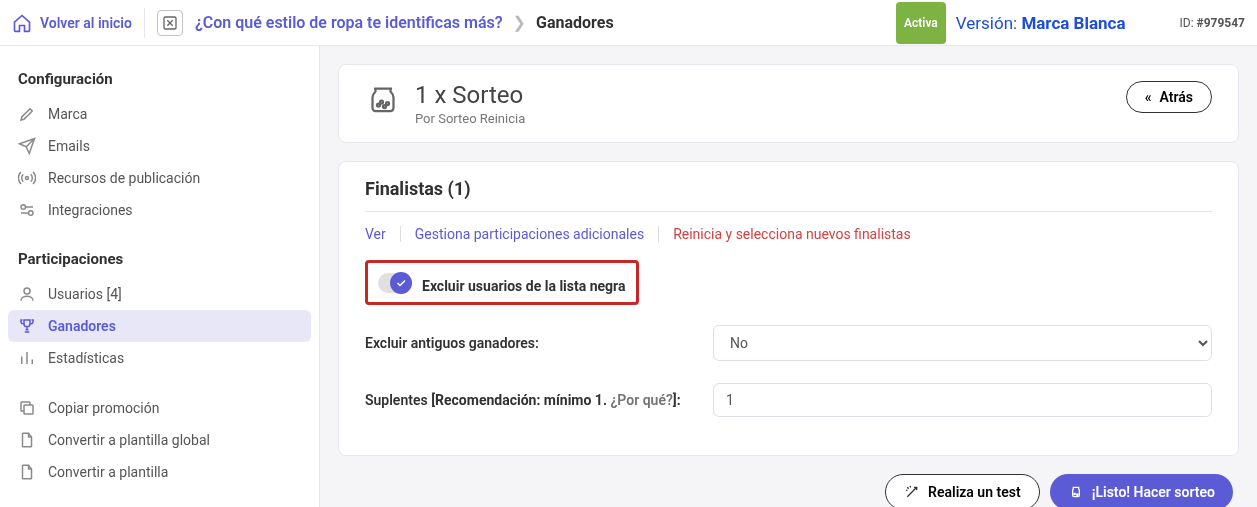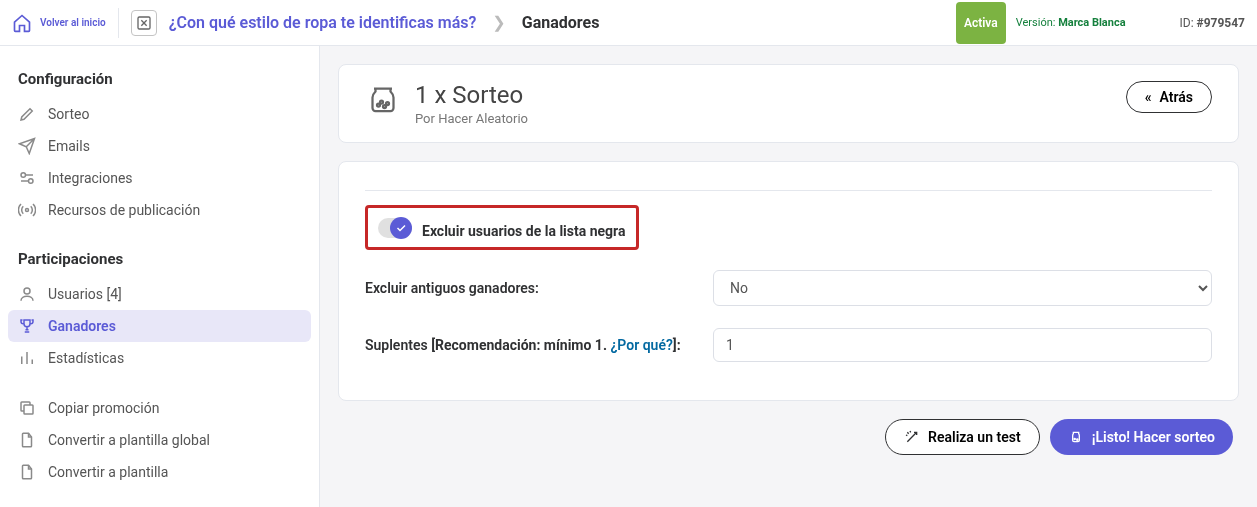--- a/index.html
+++ b/index.html
@@ -1,30 +1,30 @@
 <!DOCTYPE html>
 <html><head>
 <meta charset="utf-8">
 <style>
 * { margin: 0; padding: 0; box-sizing: border-box; font-family: -apple-system, BlinkMacSystemFont, "Segoe UI", Roboto, sans-serif; }
 body { background: #f5f5f7; color: #303133; font-size: 14px; }
 
 .topbar { display: flex; align-items: center; background: #fff; border-bottom: 1px solid #e4e7ed; height: 46px; padding: 0 12px; gap: 12px; }
-.home-link { display: flex; align-items: center; gap: 8px; color: #5B5BD6; font-weight: 600; font-size: 10px; cursor: pointer; }
+.home-link { display: flex; align-items: center; gap: 8px; color: #5B5BD6; font-weight: 600; font-size: 14px; cursor: pointer; }
 .home-link svg { width: 20px; height: 20px; stroke: #5B5BD6; fill: none; }
 .tb-sep { width: 1px; height: 30px; background: #e4e7ed; }
 .wizard-icon { border: 1px solid #c4c4c4; border-radius: 4px; width: 26px; height: 26px; display: flex; align-items: center; justify-content: center; }
 .wizard-icon svg { width: 16px; height: 16px; stroke: #666; fill: none; }
-.breadcrumb { display: flex; align-items: center; gap: 16px; flex: 1; font-size: 16px; }
+.breadcrumb { display: flex; align-items: center; gap: 10px; flex: 1; font-size: 16px; }
 .bc-title { color: #5B5BD6; font-weight: 600; }
 .bc-chevron { color: #bbb; }
 .bc-current { font-weight: 700; color: #303133; }
 .tb-right { display: flex; align-items: center; gap: 10px; margin-left: auto; }
 .badge-active { background: #7CB342; color: #fff; font-size: 12px; font-weight: 600; padding: 14px 8px; border-radius: 4px; }
-.version-label { font-size: 11px; color: #15803d; }
+.version-label { font-size: 17px; color: #1d4ed8; }
 .version-label b { font-weight: 700; }
 .id-label { font-size: 12px; color: #555; padding-left: 44px; }
 
 .layout { display: flex; }
 .sidebar { width: 320px; background: #fff; border-right: 1px solid #e4e7ed; padding: 18px 0; min-height: 461px; }
 .sb-section-title { font-weight: 700; font-size: 15px; padding: 6px 18px 10px; color: #303133; }
 .sb-item { display: flex; align-items: center; gap: 12px; padding: 7px 18px; cursor: pointer; color: #555; font-size: 14px; }
 .sb-item.active { background: #E8E7F8; color: #5B5BD6; font-weight: 600; border-radius: 6px; margin: 0 8px; padding: 7px 10px; }
 .sb-item svg { width: 18px; height: 18px; stroke: #8a8a8a; fill: none; flex-shrink: 0; }
 .sb-item.active svg { stroke: #5B5BD6; }
@@ -49,21 +49,21 @@
 
 .highlight-box { border: 3px solid #C62828; border-radius: 4px; padding: 8px 10px; display: inline-flex; align-items: center; gap: 10px; margin-bottom: 20px; }
 .toggle { position: relative; width: 34px; height: 20px; background: #e0e0e0; border-radius: 10px; flex-shrink: 0; }
 .toggle .knob { position: absolute; right: 0; top: -1px; width: 22px; height: 22px; background: #5B5BD6; border-radius: 50%; display: flex; align-items: center; justify-content: center; }
 .toggle .knob svg { width: 12px; height: 12px; stroke: #fff; fill: none; stroke-width: 3; }
 .toggle-label { font-weight: 700; font-size: 14px; margin-top: 7px; }
 
 .form-row { display: flex; align-items: center; margin-bottom: 22px; gap: 8px; }
 .form-row label { width: 340px; font-weight: 600; font-size: 14px; }
 .form-row label .meta { font-weight: 700; }
-.form-row label .why { color: #0369a1; cursor: pointer; }
+.form-row label .why { color: #737373; cursor: pointer; }
 .form-row select, .form-row input[type=text] { flex: 1; border: 1px solid #dcdfe6; border-radius: 6px; padding: 8px 12px; font-size: 14px; color: #555; background: #fff; }
 
 .footer-actions { display: flex; justify-content: flex-end; gap: 10px; padding: 0 6px; }
 .btn-outline { border: 1.5px solid #303133; background: #fff; border-radius: 22px; padding: 9px 18px; font-weight: 600; cursor: pointer; display: flex; align-items: center; gap: 8px; font-size: 14px; }
 .btn-primary { border: none; background: #5B5BD6; color: #fff; border-radius: 22px; padding: 9px 18px; font-weight: 600; cursor: pointer; display: flex; align-items: center; gap: 8px; font-size: 14px; }
 .btn-primary svg, .btn-outline svg { width: 16px; height: 16px; }
 .btn-outline svg { stroke: #303133; fill: none; }
 .btn-primary svg { stroke: #fff; fill: none; }
 </style>
 </head>
@@ -95,42 +95,42 @@
   </div>
 </div>
 
 <div class="layout">
   <aside class="sidebar">
     <div class="sb-section-title">Configuración</div>
     <div class="sb-item">
       <svg viewBox="0 0 24 24" stroke-width="2">
           <path d="M4 20l4-1 11-11-3-3L5 16l-1 4z"></path>
         </svg>
-      <span>Sorteo</span>
+      <span>Marca</span>
     </div>
     <div class="sb-item">
       <svg viewBox="0 0 24 24" stroke-width="2">
           <path d="M22 2L11 13M22 2l-7 20-4-9-9-4 20-7z"></path>
         </svg>
       <span>Emails</span>
+    </div>
+    <div class="sb-item">
+      <svg viewBox="0 0 24 24" stroke-width="2">
+          <circle cx="12" cy="12" r="2"></circle>
+          <path d="M7 7a7 7 0 000 10M17 7a7 7 0 010 10M4 4a11 11 0 000 16M20 4a11 11 0 010 16"></path>
+        </svg>
+      <span>Recursos de publicación</span>
     </div>
     <div class="sb-item">
       <svg viewBox="0 0 24 24" stroke-width="2">
           <circle cx="7" cy="8" r="3"></circle>
           <circle cx="17" cy="16" r="3"></circle>
           <path d="M10 8h10M4 16h10"></path>
         </svg>
       <span>Integraciones</span>
-    </div>
-    <div class="sb-item">
-      <svg viewBox="0 0 24 24" stroke-width="2">
-          <circle cx="12" cy="12" r="2"></circle>
-          <path d="M7 7a7 7 0 000 10M17 7a7 7 0 010 10M4 4a11 11 0 000 16M20 4a11 11 0 010 16"></path>
-        </svg>
-      <span>Recursos de publicación</span>
     </div>
 
     <div class="sb-gap"></div>
     <div class="sb-section-title">Participaciones</div>
     <div class="sb-item">
       <svg viewBox="0 0 24 24" stroke-width="2">
           <circle cx="12" cy="8" r="4"></circle>
           <path d="M4 21c0-4 4-6 8-6s8 2 8 6"></path>
         </svg>
       <span>Usuarios [4]</span>
@@ -179,31 +179,39 @@
           <svg viewBox="0 0 24 24" stroke-width="1.5">
               <path d="M6 5h12M7 5v2c-1 1-2 2-2 4v7a2 2 0 002 2h10a2 2 0 002-2v-7c0-2-1-3-2-4V5"></path>
               <circle cx="9" cy="16" r="1"></circle>
               <circle cx="13" cy="17" r="1"></circle>
               <circle cx="11" cy="14" r="1"></circle>
               <circle cx="15" cy="15" r="1"></circle>
             </svg>
         </div>
         <div>
           <h1>1 x Sorteo</h1>
-          <div class="sub">Por Hacer Aleatorio</div>
+          <div class="sub">Por Sorteo Reinicia</div>
         </div>
         <button class="btn-back">
           <span>«</span>
           <span>Atrás</span>
         </button>
       </div>
     </div>
 
     <div class="card">
+      <div class="section-h">Finalistas (1)</div>
       <hr class="divider">
+      <div class="tabs">
+        <a>Ver</a>
+        <span class="tdiv"></span>
+        <a>Gestiona participaciones adicionales</a>
+        <span class="tdiv"></span>
+        <a class="danger">Reinicia y selecciona nuevos finalistas</a>
+      </div>
 
       <div class="highlight-box">
         <div class="toggle">
           <div class="knob">
               <svg viewBox="0 0 24 24">
                 <path d="M5 12l5 5L20 7"></path>
               </svg>
             </div>
         </div>
         <span class="toggle-label">Excluir usuarios de la lista negra</span>

